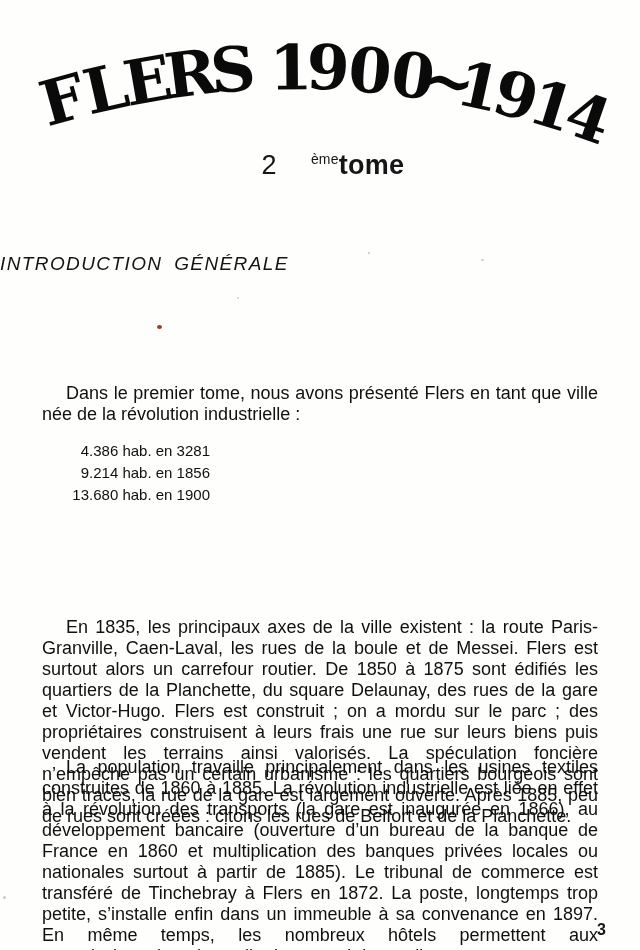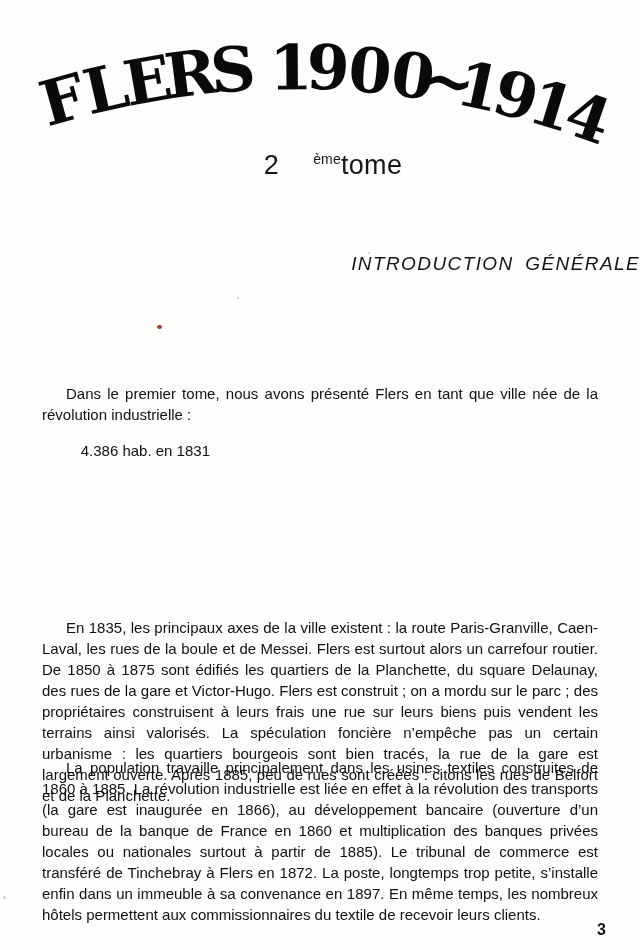--- a/index.html
+++ b/index.html
@@ -33,37 +33,37 @@
     color:#161616;
     letter-spacing:0.3px;
   }
   .subtitle .sup{
     font-size:14px;
     position:relative;
     top:-10px;
     letter-spacing:0.2px;
     margin-left:34px;
   }
-  .subtitle .tome{}
+  .subtitle .tome{font-weight:bold;}
   .section-heading{
     position:absolute;
     top:253px;left:0;right:0;
-    text-align:right;
+    text-align:left;
     font-style:italic;
     font-size:19px;
     font-weight:400;
     letter-spacing:1.4px;
     word-spacing:5px;
     color:#141414;
   }
   .para{
     position:absolute;
     left:42px;width:556px;
     margin:0;
-    font-size:15px;
+    font-size:18px;
     line-height:21px;
     text-align:justify;
     text-indent:24px;
     color:#101010;
   }
   .p1{top:383px;}
   .pop-list{
     position:absolute;
     left:42px;top:440px;
     width:168px;
@@ -106,21 +106,23 @@
       <span class="tch" style="left: 587.801px; top: 144.783px; transform: translate(-50%, -93%) rotate(19.08deg);">4</span>
     </div>
 
   <div class="subtitle"><span>2</span><span class="sup">ème</span><span class="tome">tome</span></div>
 
   <div class="section-heading">INTRODUCTION GÉNÉRALE</div>
 
   <p class="para p1">Dans le premier tome, nous avons présenté Flers en tant que ville née de la révolution industrielle :</p>
 
   <div class="pop-list">
-    <div>4.386 hab. en 1831</div>
+    <div>4.386 hab. en 3281</div>
+    <div>9.214 hab. en 1856</div>
+    <div>13.680 hab. en 1900</div>
   </div>
 
 
   <p class="para p3">En 1835, les principaux axes de la ville existent : la route Paris-Granville, Caen-Laval, les rues de la boule et de Messei. Flers est surtout alors un carrefour routier. De 1850 à 1875 sont édifiés les quartiers de la Planchette, du square Delaunay, des rues de la gare et Victor-Hugo. Flers est construit ; on a mordu sur le parc ; des propriétaires construisent à leurs frais une rue sur leurs biens puis vendent les terrains ainsi valorisés. La spéculation foncière n’empêche pas un certain urbanisme : les quartiers bourgeois sont bien tracés, la rue de la gare est largement ouverte. Après 1885, peu de rues sont créées : citons les rues de Belfort et de la Planchette.</p>
 
   <p class="para p4">La population travaille principalement dans les usines textiles construites de 1860 à 1885. La révolution industrielle est liée en effet à la révolution des transports (la gare est inaugurée en 1866), au développement bancaire (ouverture d’un bureau de la banque de France en 1860 et multiplication des banques privées locales ou nationales surtout à partir de 1885). Le tribunal de commerce est transféré de Tinchebray à Flers en 1872. La poste, longtemps trop petite, s’installe enfin dans un immeuble à sa convenance en 1897. En même temps, les nombreux hôtels permettent aux commissionnaires du textile de recevoir leurs clients.</p>
 
   <div class="page-number">3</div>
 
 <div class="speck" style="left: 157px; top: 325px; width: 5px; height: 4px; background: rgb(158, 58, 40);"></div>

